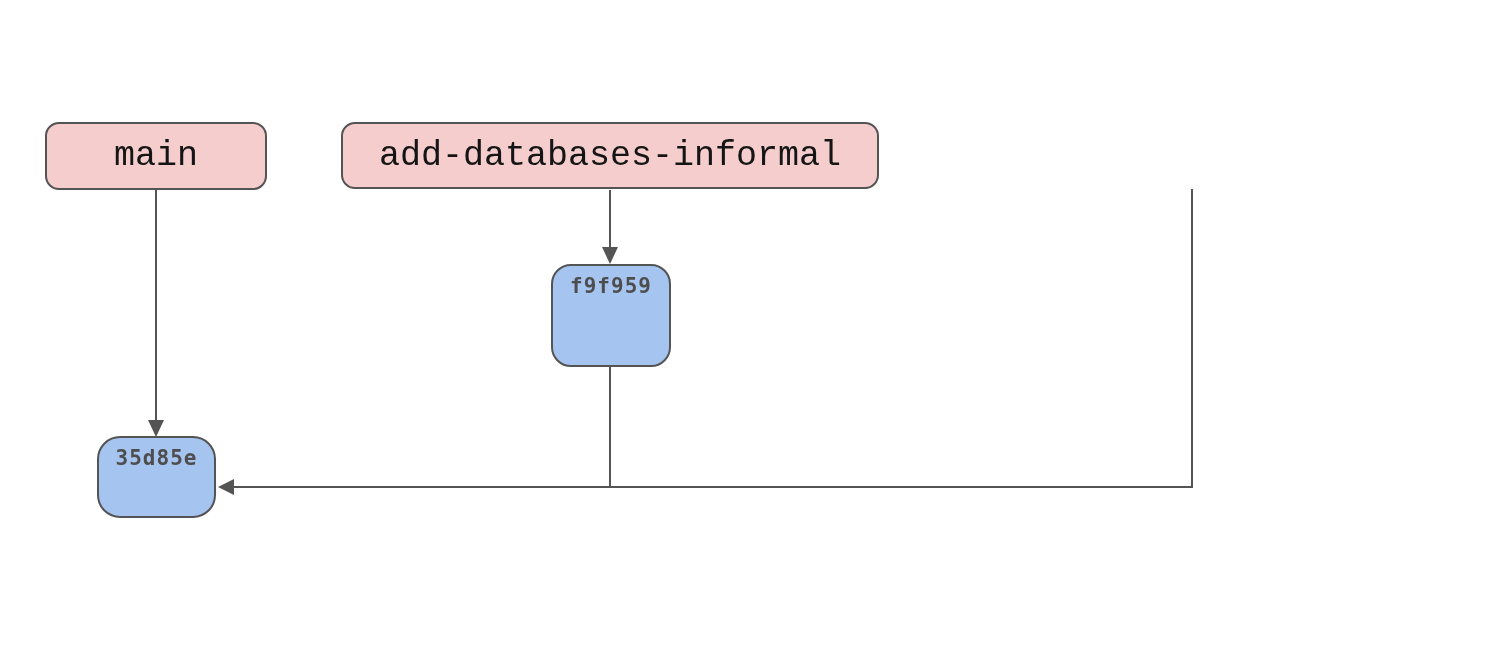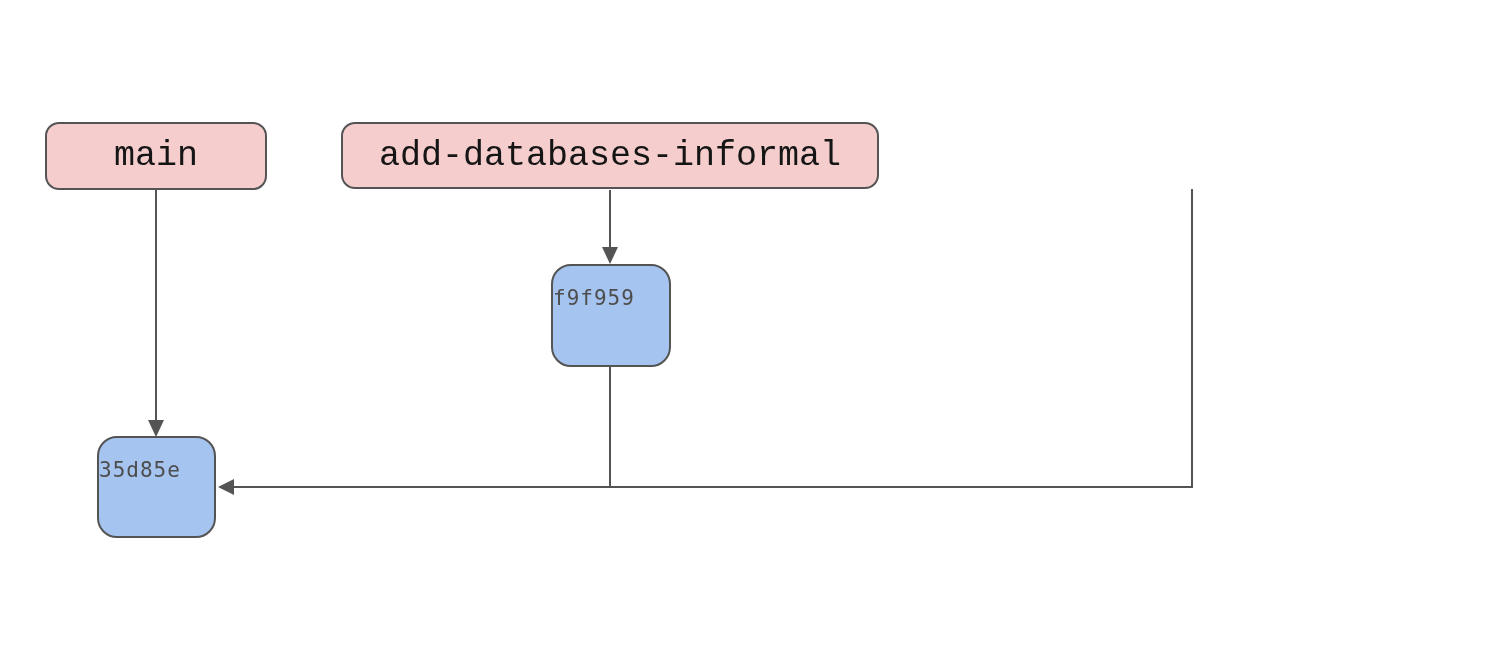--- a/index.html
+++ b/index.html
@@ -33,24 +33,24 @@
     align-items: center;
     justify-content: center;
     font-size: 35px;
     color: var(--label_text);
     letter-spacing: 0px;
     white-space: nowrap;
   }
   .commit-node {
     background: var(--commit_fill);
     border-radius: 20px;
-    text-align: left;
-    padding-top: 20px;
+    text-align: center;
+    padding-top: 8px;
     font-family: "DejaVu Sans Mono", monospace;
-    font-weight: normal;
+    font-weight: bold;
     font-size: 21px;
     color: var(--commit_text);
     letter-spacing: 1px;
   }
 </style>
 </head>
 <body>
 
 <div class="stage">
 
@@ -74,17 +74,17 @@
 
   <div class="node branch-label" style="left:45px; top:122px; width:222px; height:68px;">
     <span>main</span>
   </div>
 
 
   <div class="node commit-node" style="left:551px; top:264px; width:120px; height:103px;">
     <span>f9f959</span>
   </div>
 
-  <div class="node commit-node" style="left:97px; top:436px; width:119px; height:102px;">
+  <div class="node commit-node" style="left:97px; top:436px; width:119px; height:82px;border-radius:23px;">
     <span>35d85e</span>
   </div>
 
 </div>
 
 </body></html>

